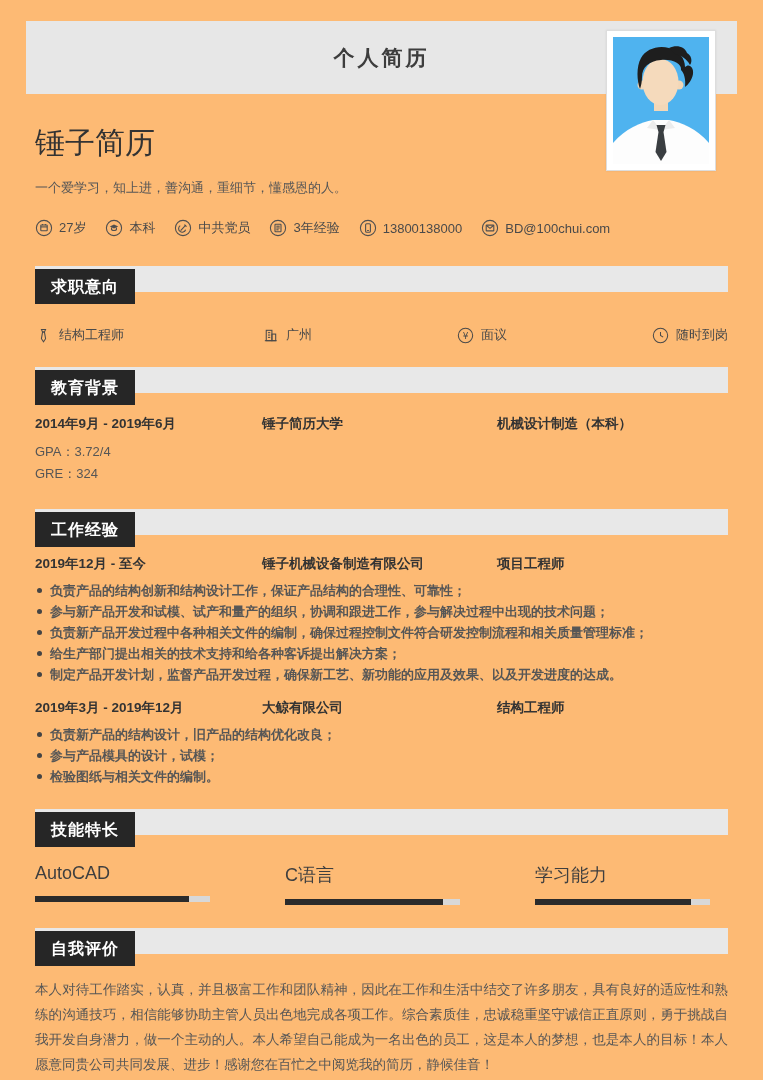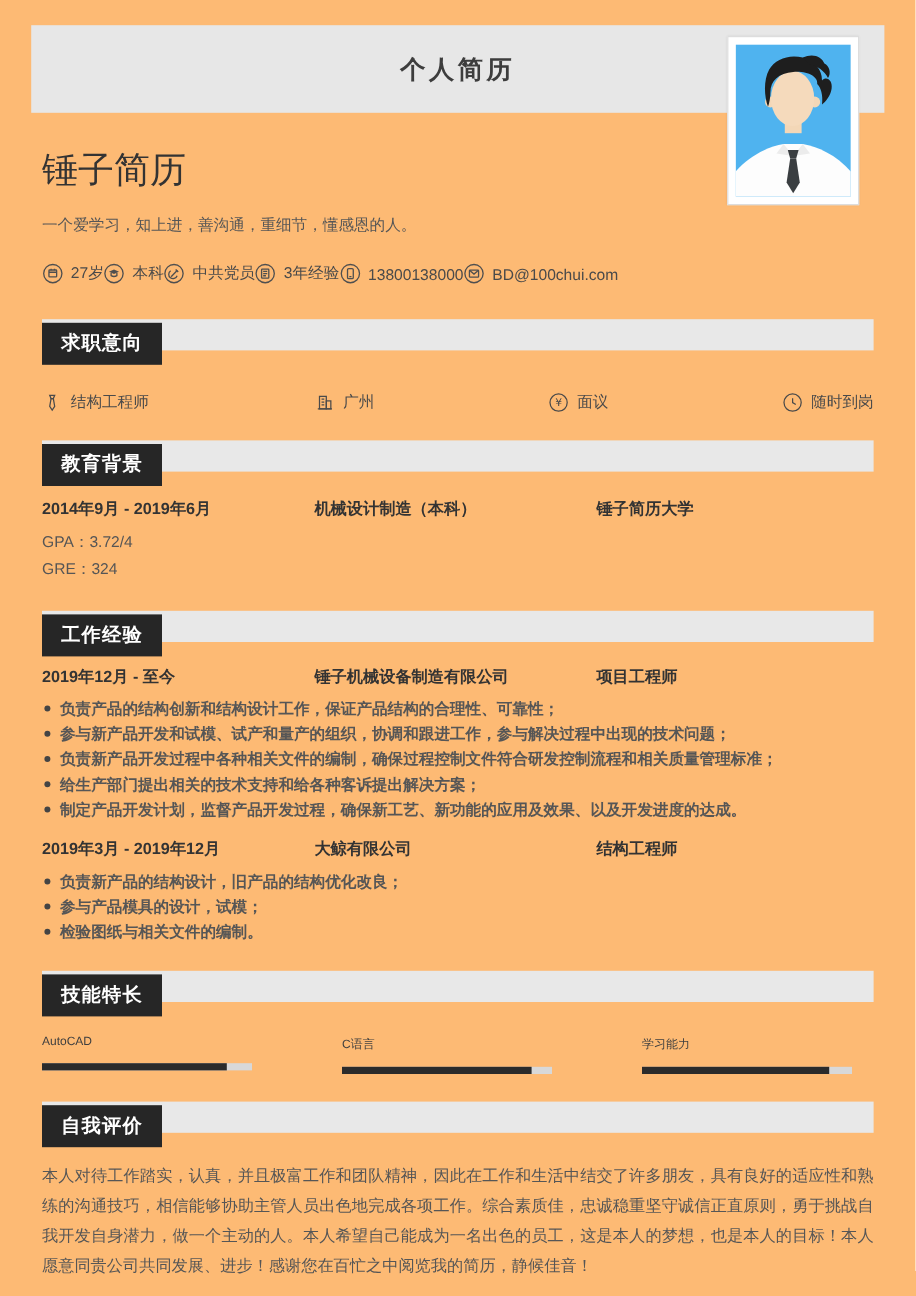--- a/index.html
+++ b/index.html
@@ -16,21 +16,21 @@
   }
   .top-band span {
     font-size:21px; font-weight:700; color:#3d3d3d; letter-spacing:3px;
   }
   .content { padding:0 35px; }
 
   
   .profile { position:relative;margin-top:20px; }
   .name { margin-top:32px; font-size:30px; font-weight:400; color:#333; line-height:1.1; }
   .tagline { margin-top:20px; font-size:13px; color:#565656; }
-  .info-row { margin-top:22px; display:flex; align-items:center; gap:0; }
+  .info-row { margin-top:22px; display:flex; align-items:center; gap:19px; }
   .info-item { display:flex; align-items:center; gap:6px; font-size:13px; color:#4a4a4a; white-space:nowrap; }
   .icon svg { display:block; }
   .icon { display:inline-flex; }
 
   
   .photo-frame {
     position:absolute; top:-96px; right:12px; width:110px; height:141px;
     background:#fff; border:1px solid #ddd; padding:6px;
     box-shadow:0 0 2px rgba(0,0,0,.08);
   }
@@ -64,21 +64,21 @@
   .duties li {
     position:relative; padding-left:15px; font-size:13px; color:#565656; line-height:21px;font-weight:bold;
   }
   .duties li::before {
     content:""; position:absolute; left:2px; top:8px; width:5px; height:5px;
     border-radius:50%; background:#444;
   }
 
   
   .skills-row { margin-top:16px; display:grid; grid-template-columns:250px 250px 1fr; }
-  .skill-name { font-size:10px; color:#3f3f3f; }
+  .skill-name { font-size:18px; color:#3f3f3f; }
   .skill-bar { margin-top:12px; width:175px; height:6px; background:#d8d8d8; }
   .skill-fill { height:6px; background:#2b2b2b; }
 
   
   .eval-text { margin-top:11px; font-size:13.5px; color:#565656; line-height:25px; text-align:justify; }
 </style>
 </head>
 <body>
 
 <div class="page">
@@ -240,22 +240,22 @@
         <span>随时到岗</span>
       </span>
     </div>
 
     <div class="sec m-edu">
       <div class="band"></div>
       <div class="label">教育背景</div>
     </div>
     <div class="row3 edu-row">
       <span>2014年9月 - 2019年6月</span>
+      <span>锤子简历大学</span>
       <span>机械设计制造（本科）</span>
-      <span>锤子简历大学</span>
     </div>
     <div class="edu-detail">
       <div>GPA：3.72/4</div>
       <div>GRE：324</div>
     </div>
 
     <div class="sec m-work">
       <div class="band"></div>
       <div class="label">工作经验</div>
     </div>

